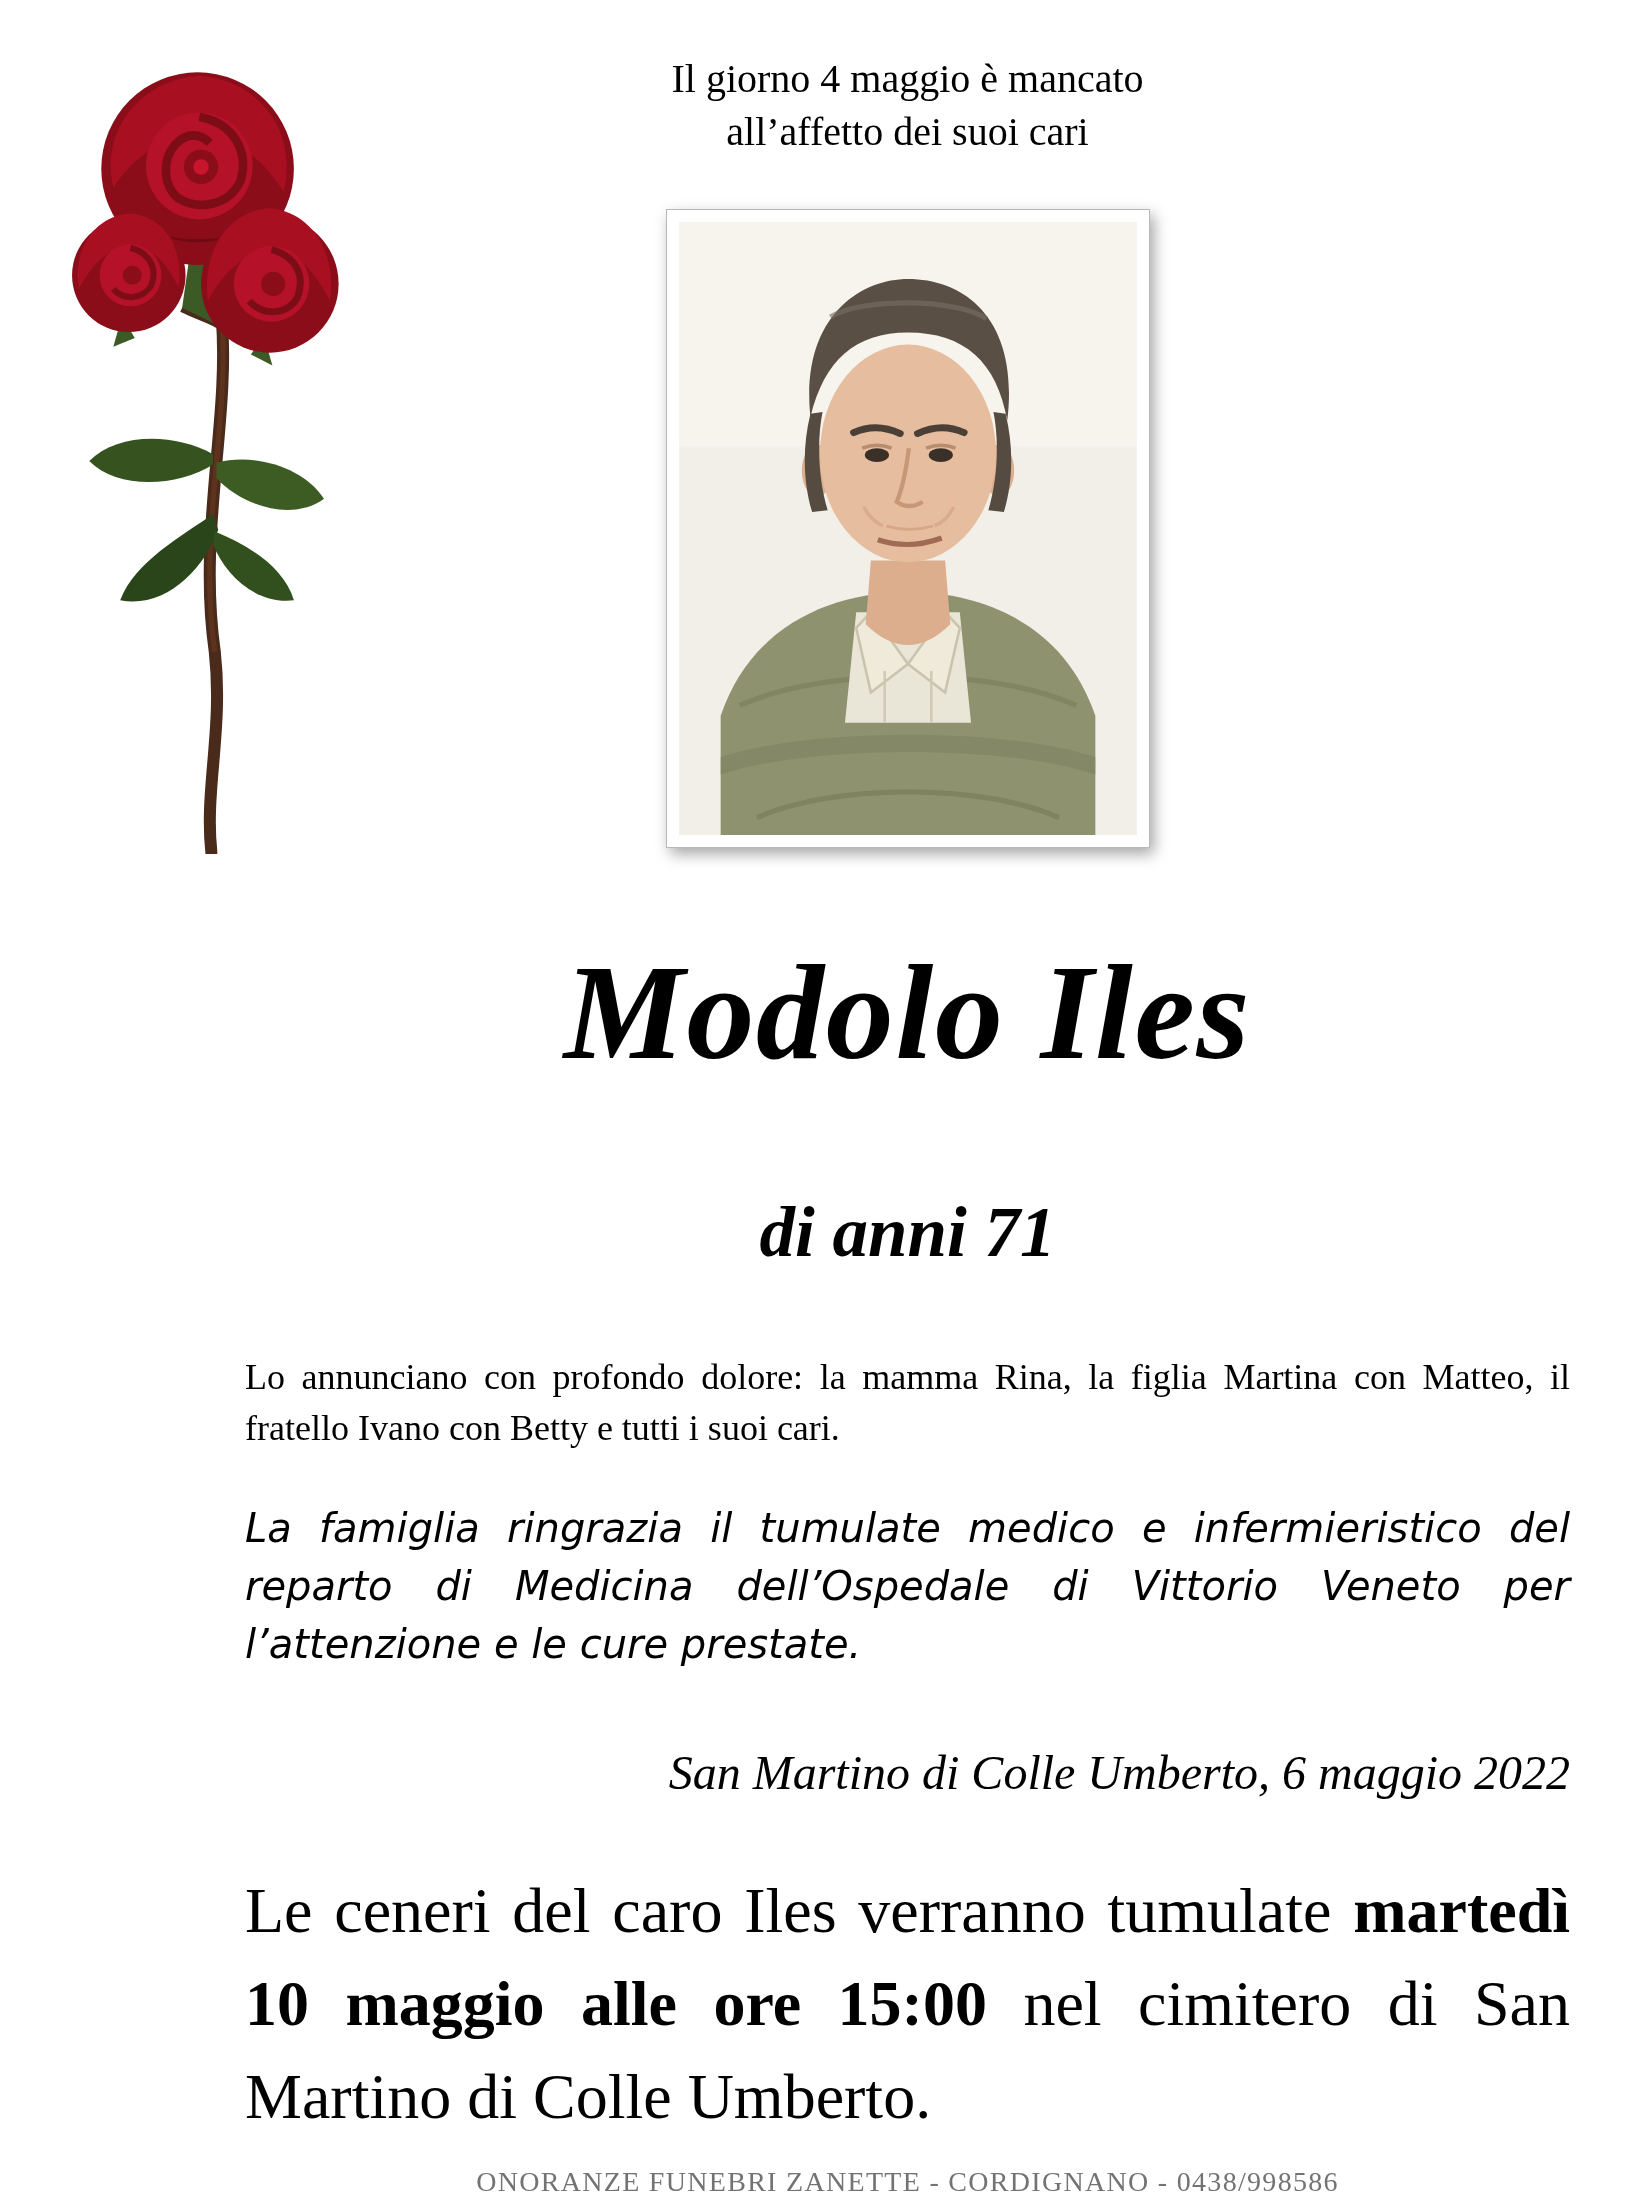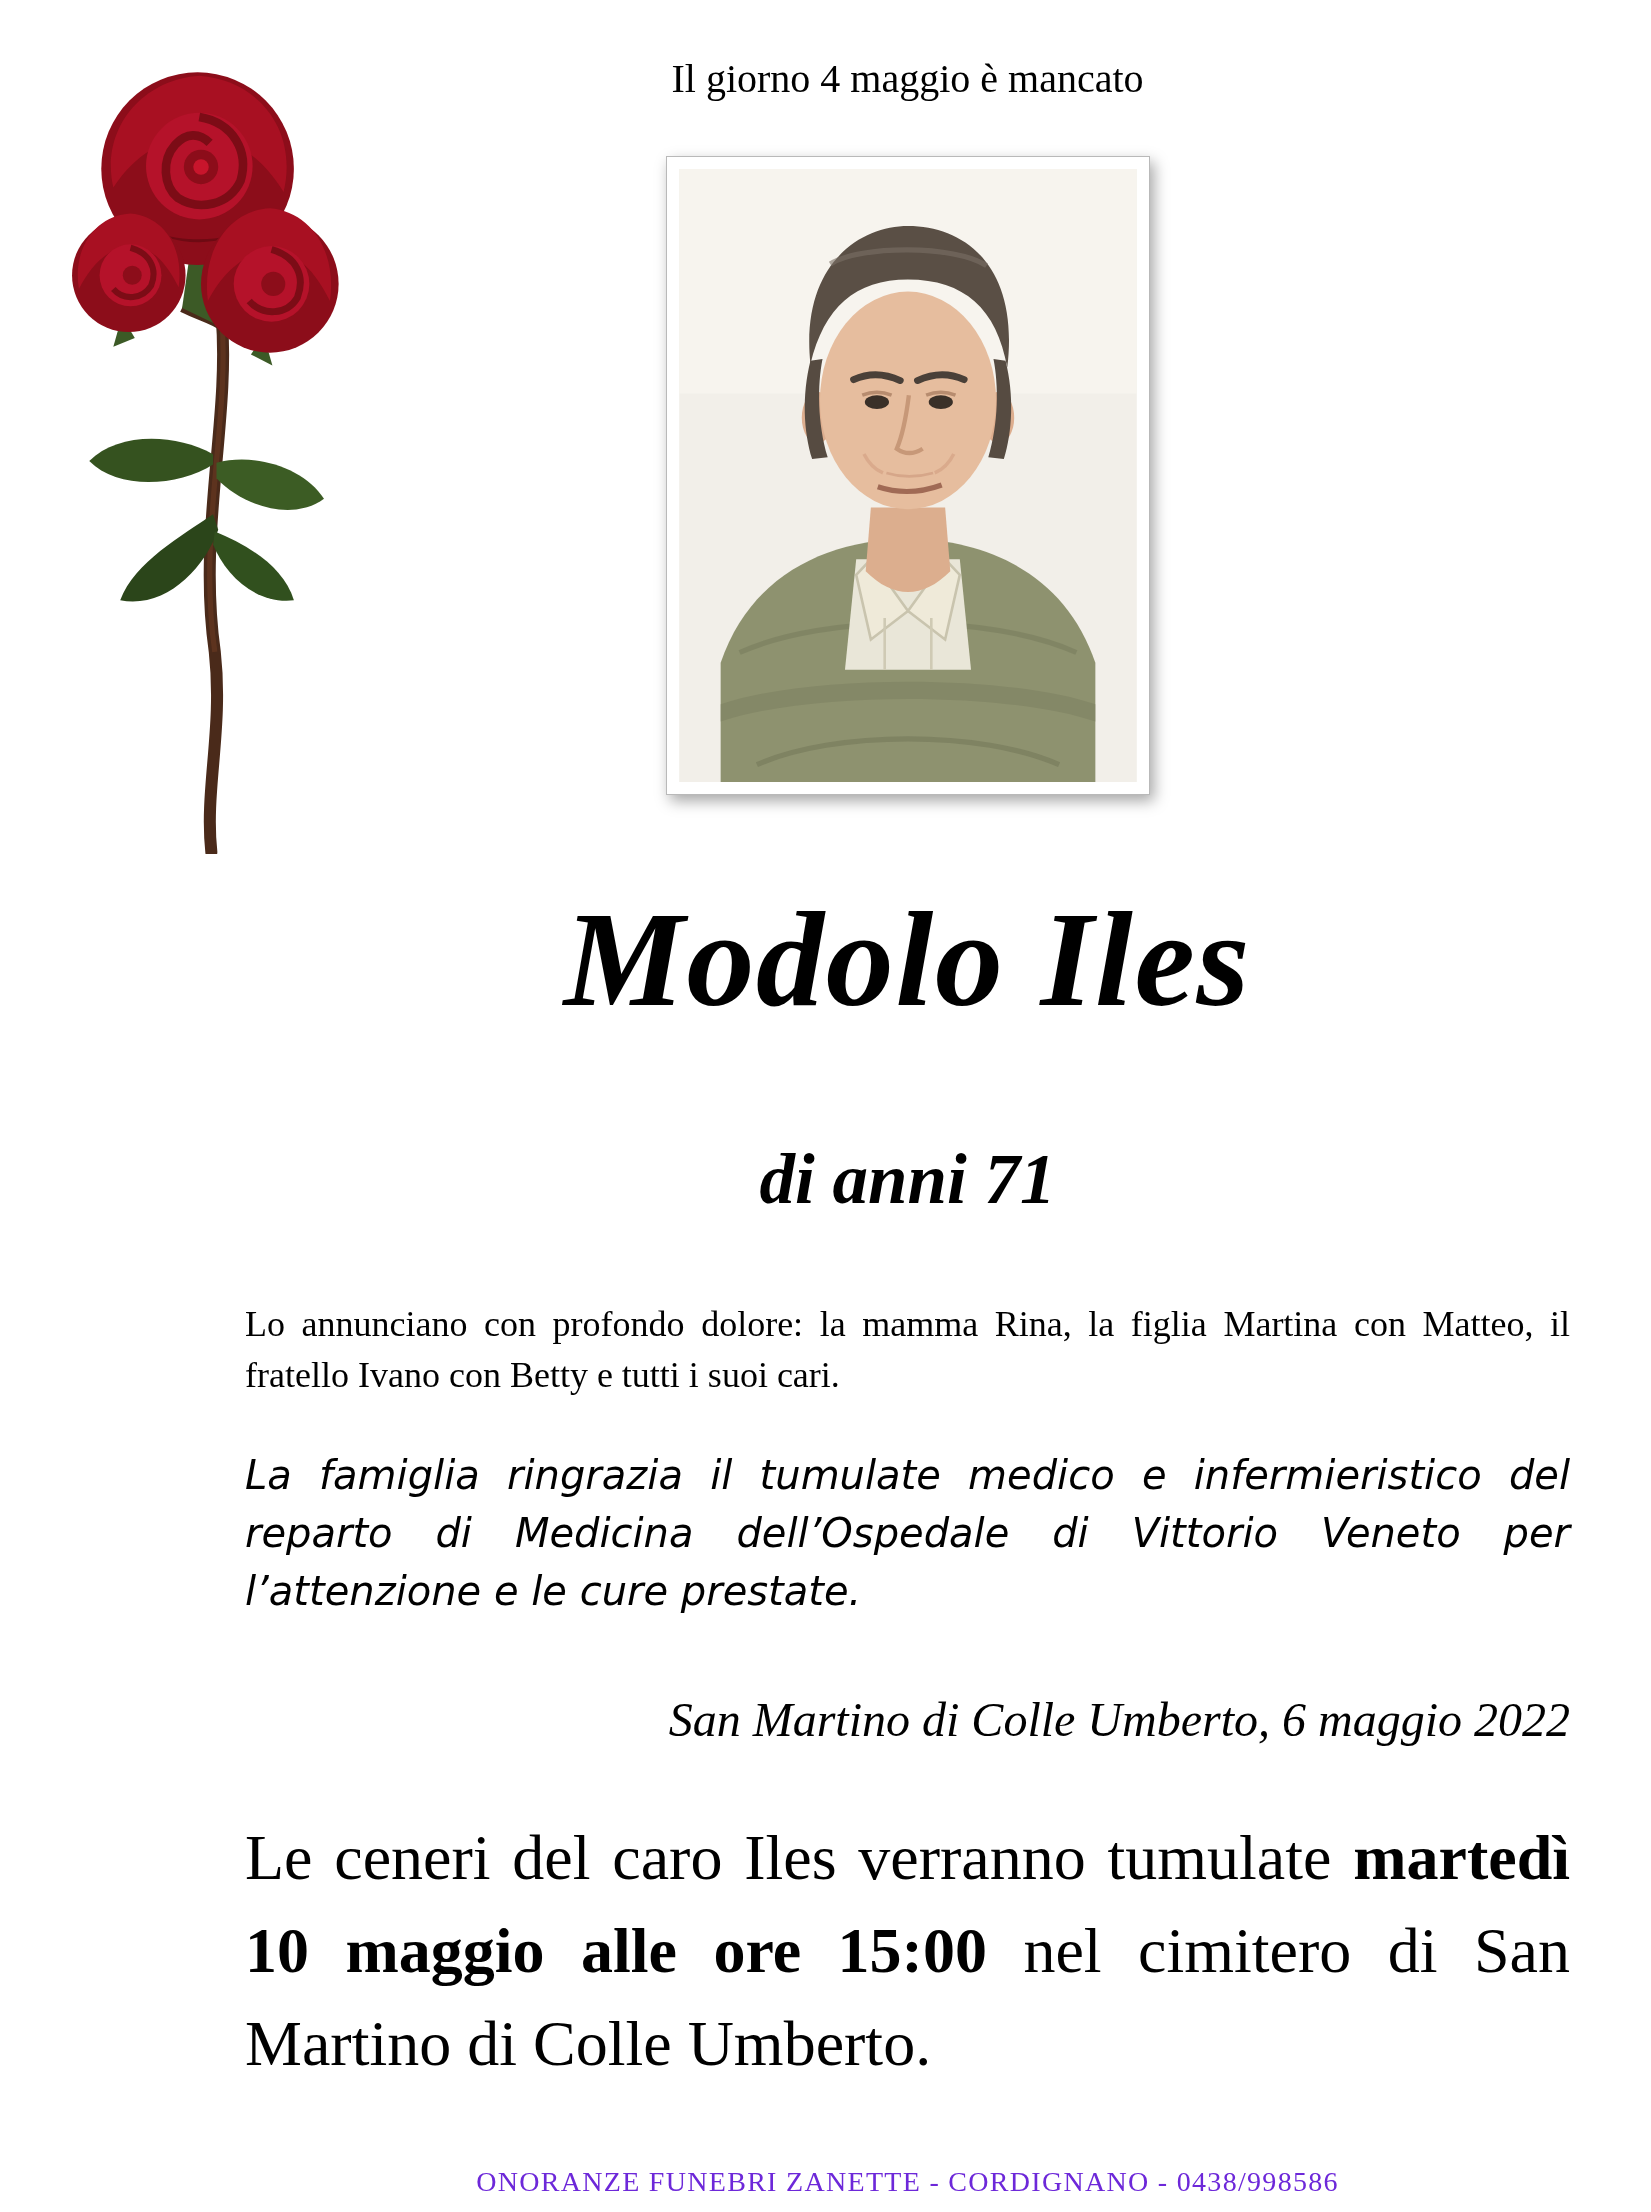--- a/index.html
+++ b/index.html
@@ -94,21 +94,21 @@
     font-size: 40px;
   }
   .footer {
     position: absolute;
     left: 245px;
     width: 1325px;
     top: 2166px;
     text-align: center;
     font-size: 28px;
     letter-spacing: 1.3px;
-    color: #6d28d9;
+    color: #737373;
     font-family: "Liberation Serif", serif;
   }
 </style>
 </head>
 <body>
 
 <div class="page">
 
   <div class="roses">
     <svg viewBox="0 0 480 935" width="413" height="804" aria-hidden="true">
@@ -146,20 +146,21 @@
         <path d="M254 232 C 282 240, 294 262, 284 288 C 272 308, 244 310, 228 292" fill="none" stroke="#7c0c16" stroke-width="8"></path>
         <circle cx="256" cy="272" r="14" fill="#8c0d1a"></circle>
       </g>
     </svg>
   </div>
 
   <div class="content">
 
     <div class="header-text">
       <div>Il giorno 4 maggio è mancato</div>
+      <div>all’affetto dei suoi cari</div>
     </div>
 
     <div class="photo-frame">
       <svg viewBox="0 0 530 710" aria-hidden="true">
         <rect x="0" y="0" width="530" height="710" fill="#f2efe9"></rect>
         <rect x="0" y="0" width="530" height="260" fill="#f7f4ee"></rect>
 
         <path d="M48 710 L48 572 C 82 472 168 430 265 428 C 362 430 448 472 482 572 L482 710 Z" fill="#8e926f"></path>
         <path d="M48 620 C 150 585 380 585 482 620 L482 640 C 380 605 150 605 48 640 Z" fill="#7c8060" opacity="0.55"></path>
         <path d="M90 690 C 180 650 350 650 440 690" fill="none" stroke="#6f7355" stroke-width="6" opacity="0.5"></path>

